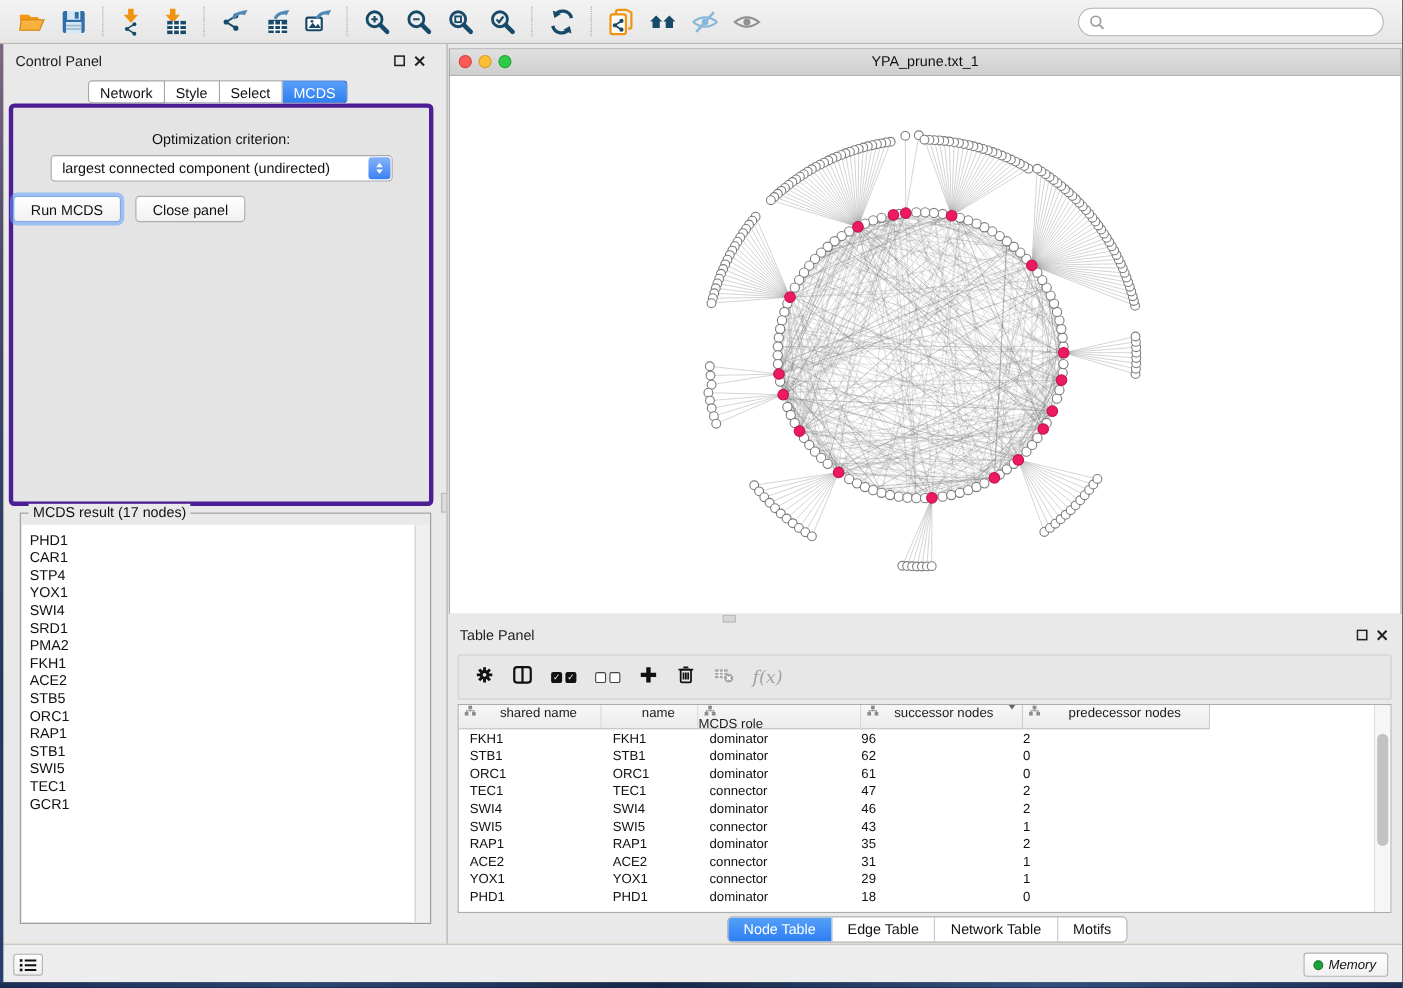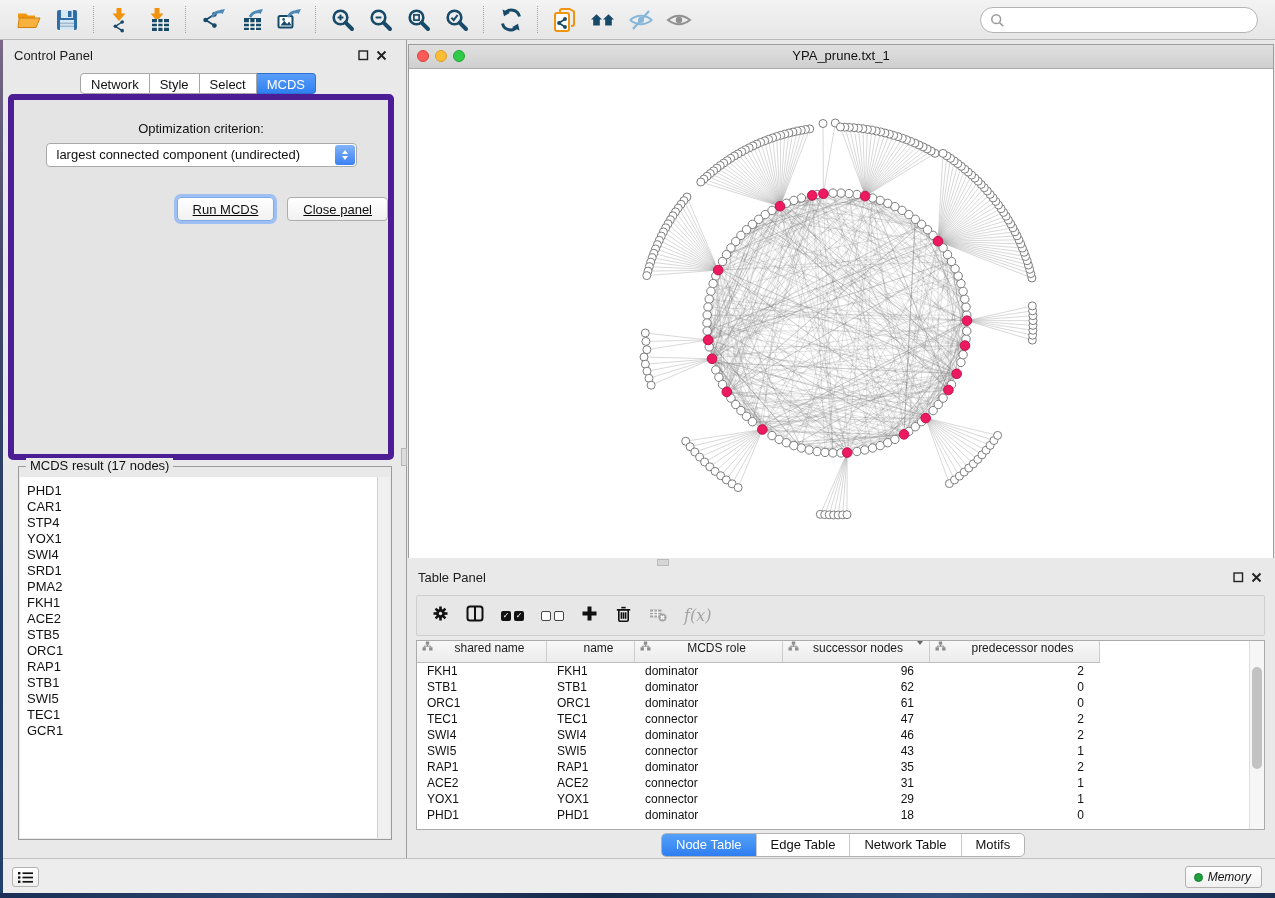--- a/index.html
+++ b/index.html
@@ -33,31 +33,31 @@
   .win-float{right:31px;} .win-close{right:13px;}
 
   #cp-tabs{position:absolute;left:77px;top:33px;height:21px;display:flex;z-index:2;}
   .cp-tab{height:21px;line-height:21px;padding:0 10px;font-size:13px;color:#111;background:#fff;
     border:1px solid #a6a6a6;border-left:none;box-sizing:border-box;text-align:center;}
   .cp-tab:first-child{border-left:1px solid #a6a6a6;border-radius:4px 0 0 4px;}
   .cp-tab:last-child{border-radius:0 4px 4px 0;}
   .cp-tab.active{background:linear-gradient(#5a9ef9,#2e80f1);color:#fff;border-color:#2f6fd2;}
 
   .cp-box{position:absolute;left:5px;top:54px;width:386px;height:366px;box-sizing:border-box;
-    background:#e4e4e4;border:6px solid #4c1d95;border-radius:5px;}
+    background:#e4e4e4;border:4px solid #4c1d95;border-radius:5px;}
   .crit-label{margin-top:21px;text-align:center;font-size:13px;color:#111;}
   .cp-select{position:relative;margin:7px auto 0;width:311px;height:24px;box-sizing:border-box;
     background:#fff;border:1px solid #a9a9a9;border-radius:4px;font-size:13px;line-height:22px;
     padding-left:10px;color:#111;}
   .stepper{position:absolute;right:1px;top:1px;width:20px;height:20px;border-radius:3px;
     background:linear-gradient(#83b3fa,#3c80f3);display:flex;flex-direction:column;
     align-items:center;justify-content:center;gap:2px;}
   .chev-up{width:0;height:0;border:3.5px solid transparent;border-bottom:4.5px solid #fff;border-top:none;}
   .chev-down{width:0;height:0;border:3.5px solid transparent;border-top:4.5px solid #fff;border-bottom:none;}
-  .btn-row{margin-top:30px;display:flex;justify-content:flex-end;gap:13px;text-decoration:underline;}
+  .btn-row{margin-top:13px;display:flex;justify-content:flex-start;gap:13px;}
   .cp-btn{height:24px;padding:0 15px;font-size:13px;color:#111;background:linear-gradient(#fff,#f1f1f1);
     border:1px solid #adadad;border-radius:4px;font-family:"Liberation Sans",sans-serif;}
   #run-btn{box-shadow:0 0 0 3px rgba(100,160,255,.55);border-color:#7da9e8;}
 
   .result-box{position:absolute;left:15px;top:426px;width:372px;height:372px;border:1px solid #9b9b9b;}
   .result-legend{position:absolute;left:7px;top:-9px;background:#e9e9e9;padding:0 4px;font-size:13px;color:#111;}
   .result-inner{position:absolute;left:1px;top:10px;right:13px;bottom:1px;background:#fff;
     overflow:hidden;padding-top:6px;}
   .result-item{height:16px;line-height:16px;padding-left:7px;font-size:13px;color:#111;}
   .result-track{position:absolute;top:10px;right:1px;bottom:1px;width:12px;background:#f0f0f0;
@@ -100,21 +100,21 @@
   .th{display:flex;align-items:flex-start;box-sizing:border-box;height:22px;
     background:linear-gradient(#f7f7f7,#ececec);border-right:1px solid #cdcdcd;
     border-bottom:1px solid #bdbdbd;font-size:12px;color:#1c1c1c;}
   .th .lbl{flex:1;text-align:center;}
   .th .shared-ic{margin-left:5px;flex:0 0 auto;}
   .sort{width:0;height:0;border:3.5px solid transparent;border-top:4.5px solid #666;
     border-bottom:none;margin:0 6px 0 0;}
   .th-filler{flex:1;background:#fff;}
   .tr{display:flex;height:16px;}
   .td{font-size:12px;color:#111;line-height:16px;box-sizing:border-box;overflow:hidden;white-space:nowrap;}
-  .td.txt{padding-left:10px;} .td.num{text-align:right;padding-right:16px;}
+  .td.txt{padding-left:10px;} .td.num{padding-right:16px;}
   .tbl-scroll{position:absolute;right:0;top:0;bottom:0;width:14px;background:#f6f6f6;border-left:1px solid #ddd;}
   .tbl-thumb{position:absolute;left:2px;right:2px;top:26px;height:102px;background:#c2c2c2;border-radius:5px;}
 
   #table-tabs{position:absolute;left:254px;top:793px;height:22px;display:flex;background:#fff;
     border:1px solid #b3b3b3;border-radius:5px;overflow:hidden;}
   .t-tab{height:22px;line-height:22px;padding:0 14px;font-size:13px;color:#111;border-left:1px solid #c9c9c9;}
   .t-tab:first-child{border-left:none;}
   .t-tab.active{background:linear-gradient(#55a0f8,#2e7ef2);color:#fff;}
 
   
@@ -1404,21 +1404,21 @@
                     <rect x="7.1" y="6.3" width="3.4" height="3.2"></rect>
                   </g>
                   <path d="M5.5 3.7v1.5M2.2 6.3V5.2h6.6v1.1" stroke="#8c8c8c" fill="none" stroke-width="1"></path>
                 </svg>
                 <span class="lbl">shared name</span>
               </div>
               <div class="th" style="width: 88px;">
                 <span class="shared-ic" style="width:11px"></span>
                 <span class="lbl">name</span>
               </div>
-              <div class="th" style="width: 148px;">
+              <div class="th" style="width: 148px; flex-direction: column;">
                 <svg class="shared-ic" width="11" height="10" viewBox="0 0 11 10">
                   <g fill="#8c8c8c">
                     <rect x="3.8" y="0.5" width="3.4" height="3.2"></rect>
                     <rect x="0.5" y="6.3" width="3.4" height="3.2"></rect>
                     <rect x="7.1" y="6.3" width="3.4" height="3.2"></rect>
                   </g>
                   <path d="M5.5 3.7v1.5M2.2 6.3V5.2h6.6v1.1" stroke="#8c8c8c" fill="none" stroke-width="1"></path>
                 </svg>
                 <span class="lbl">MCDS role</span>
               </div>

